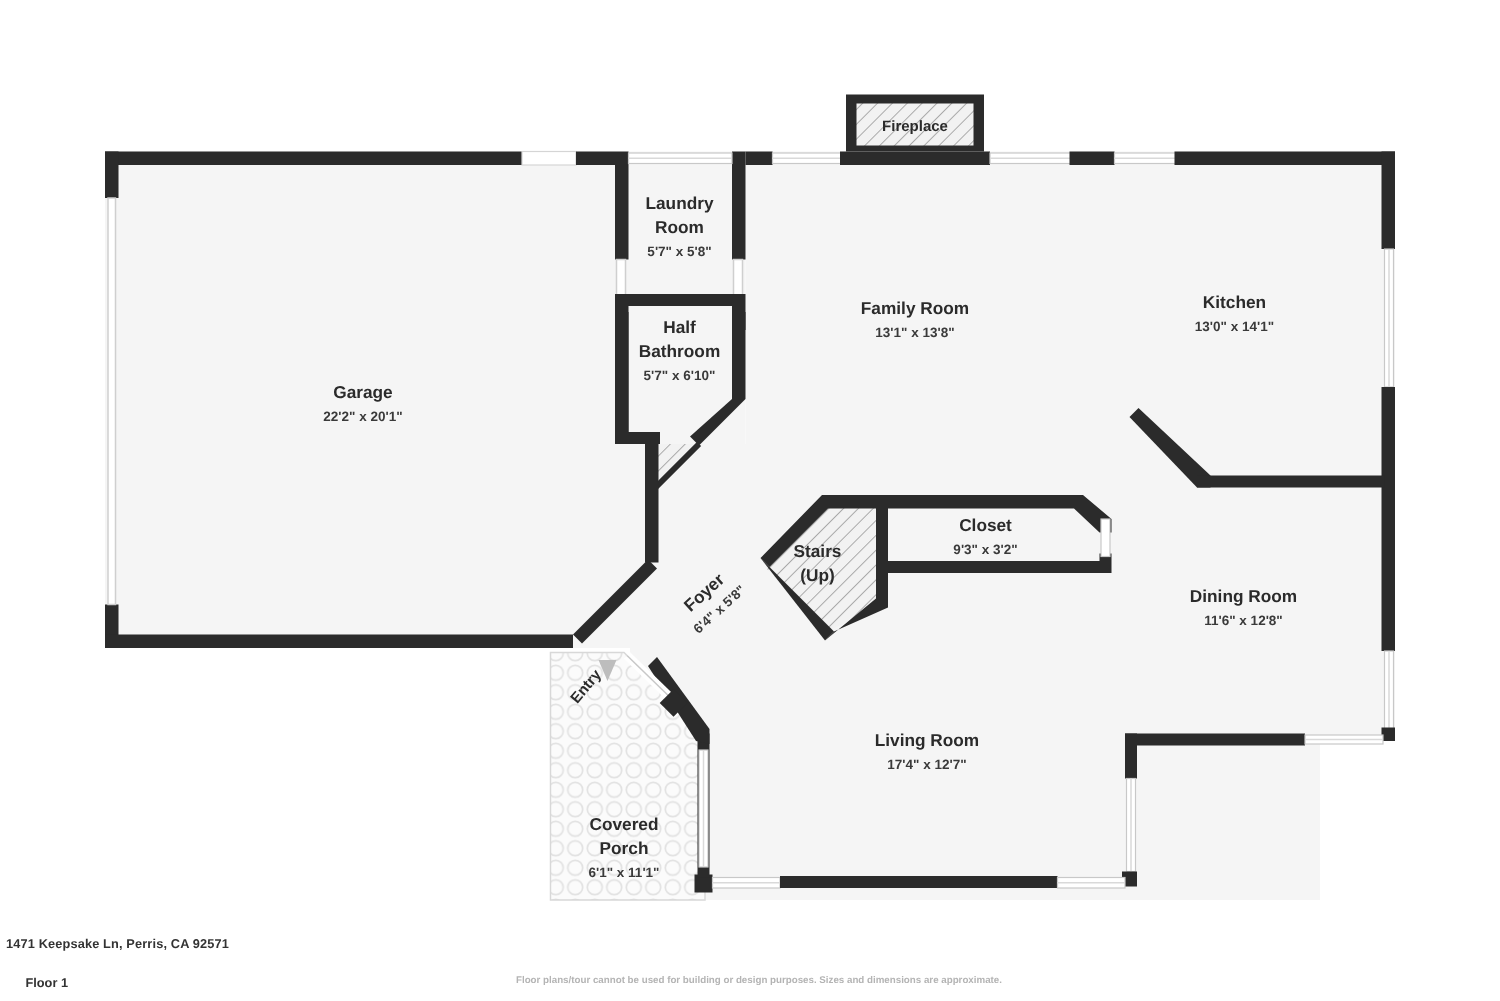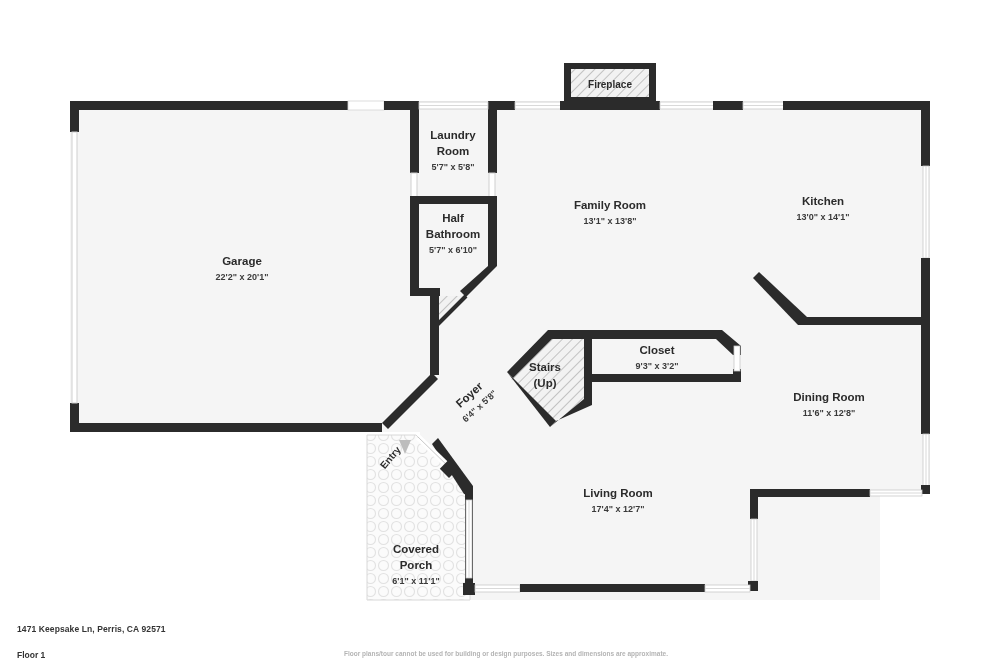--- a/index.html
+++ b/index.html
@@ -46,21 +46,21 @@
   .label-name {
     font-family: "Liberation Sans", sans-serif;
     font-size: 10px;
     font-weight: bold;
     fill: #2b2b2b;
     text-anchor: middle;
     dominant-baseline: middle;
   }
   .caption-address {
     position: absolute;
-    left: 17px;
+    left: 4px;
     top: 624px;
     font-size: 8.5px;
     font-weight: bold;
     color: #333333;
     letter-spacing: 0.1px;
     white-space: nowrap;
   }
   .caption-floor {
     position: absolute;
     left: 17px;

